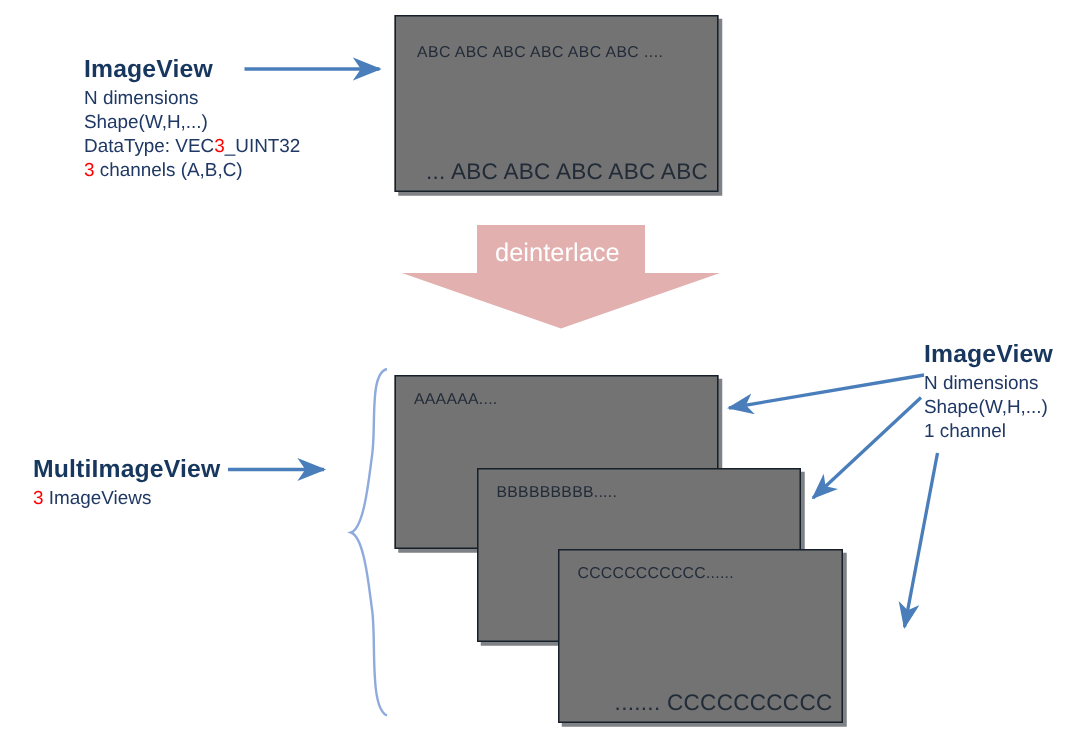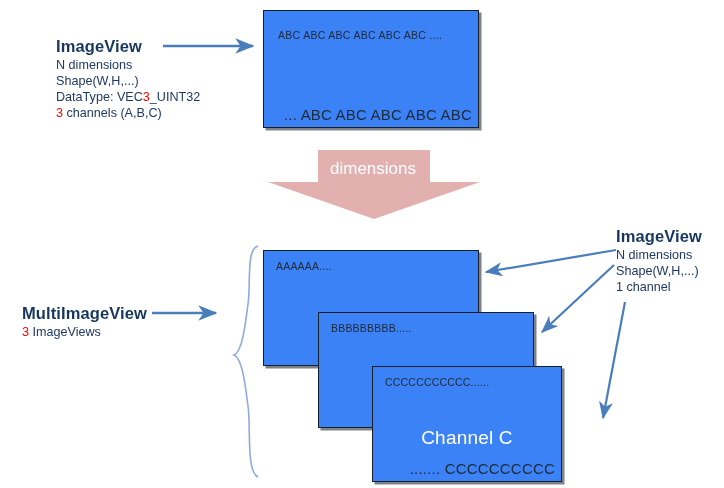--- a/index.html
+++ b/index.html
@@ -35,21 +35,21 @@
     font-size: 12.6px;
     font-weight: normal;
     color: #1f3864;
     white-space: nowrap;
   }
   .red { color: #ff0000; }
 
   
   .img-box {
     position: absolute;
-    background: #3b82f6;
+    background: #737373;
     border: 1.5px solid #17202a;
     box-shadow: 2.5px 2.5px 0 rgba(20,25,32,0.55);
     box-sizing: border-box;
   }
   .box-corner-tl {
     position: absolute;
     top: 9px;
     left: 12px;
     font-size: 10.5px;
     color: #222b38;
@@ -143,42 +143,41 @@
     <div class="label-line">
       <span class="red">3</span><span> channels (A,B,C)</span>
     </div>
   </div>
 
   <div class="img-box" style="left:263px; top:10px; width:216px; height:118px;">
     <div class="top-box-row">ABC ABC  ABC ABC ABC  ABC ....</div>
     <div class="box-corner-br">...  ABC ABC  ABC ABC ABC</div>
   </div>
 
-  <div class="deint-text" style="left:330px; top:159px;">dimensions</div>
+  <div class="deint-text" style="left:330px; top:159px;">deinterlace</div>
 
   <div class="label-block" style="left:22px; top:303px;">
     <div class="label-title">MultiImageView</div>
     <div class="label-line">
       <span class="red">3</span><span> ImageViews</span>
     </div>
   </div>
 
   <div class="img-box" style="left:263px; top:250px; width:216px; height:116px; z-index:3;padding-left:36px;">
     <div class="box-corner-tl">AAAAAA....</div>
     <div class="box-caption">Channel A</div>
   </div>
 
   <div class="img-box" style="left:318px; top:312px; width:216px; height:116px; z-index:4;">
     <div class="box-corner-tl">BBBBBBBBB.....</div>
     <div class="box-caption">Channel B</div>
   </div>
 
   <div class="img-box" style="left:372px; top:366px; width:190px; height:116px; z-index:5;">
     <div class="box-corner-tl">CCCCCCCCCCC......</div>
-    <div class="box-caption" style="bottom:32px;">Channel C</div>
     <div class="box-corner-br">.......  CCCCCCCCCC</div>
   </div>
 
   <div class="label-block" style="left:616px; top:226px; z-index:6;">
     <div class="label-title">ImageView</div>
     <div class="label-line">N dimensions</div>
     <div class="label-line">Shape(W,H,...)</div>
     <div class="label-line">1 channel</div>
   </div>
 

